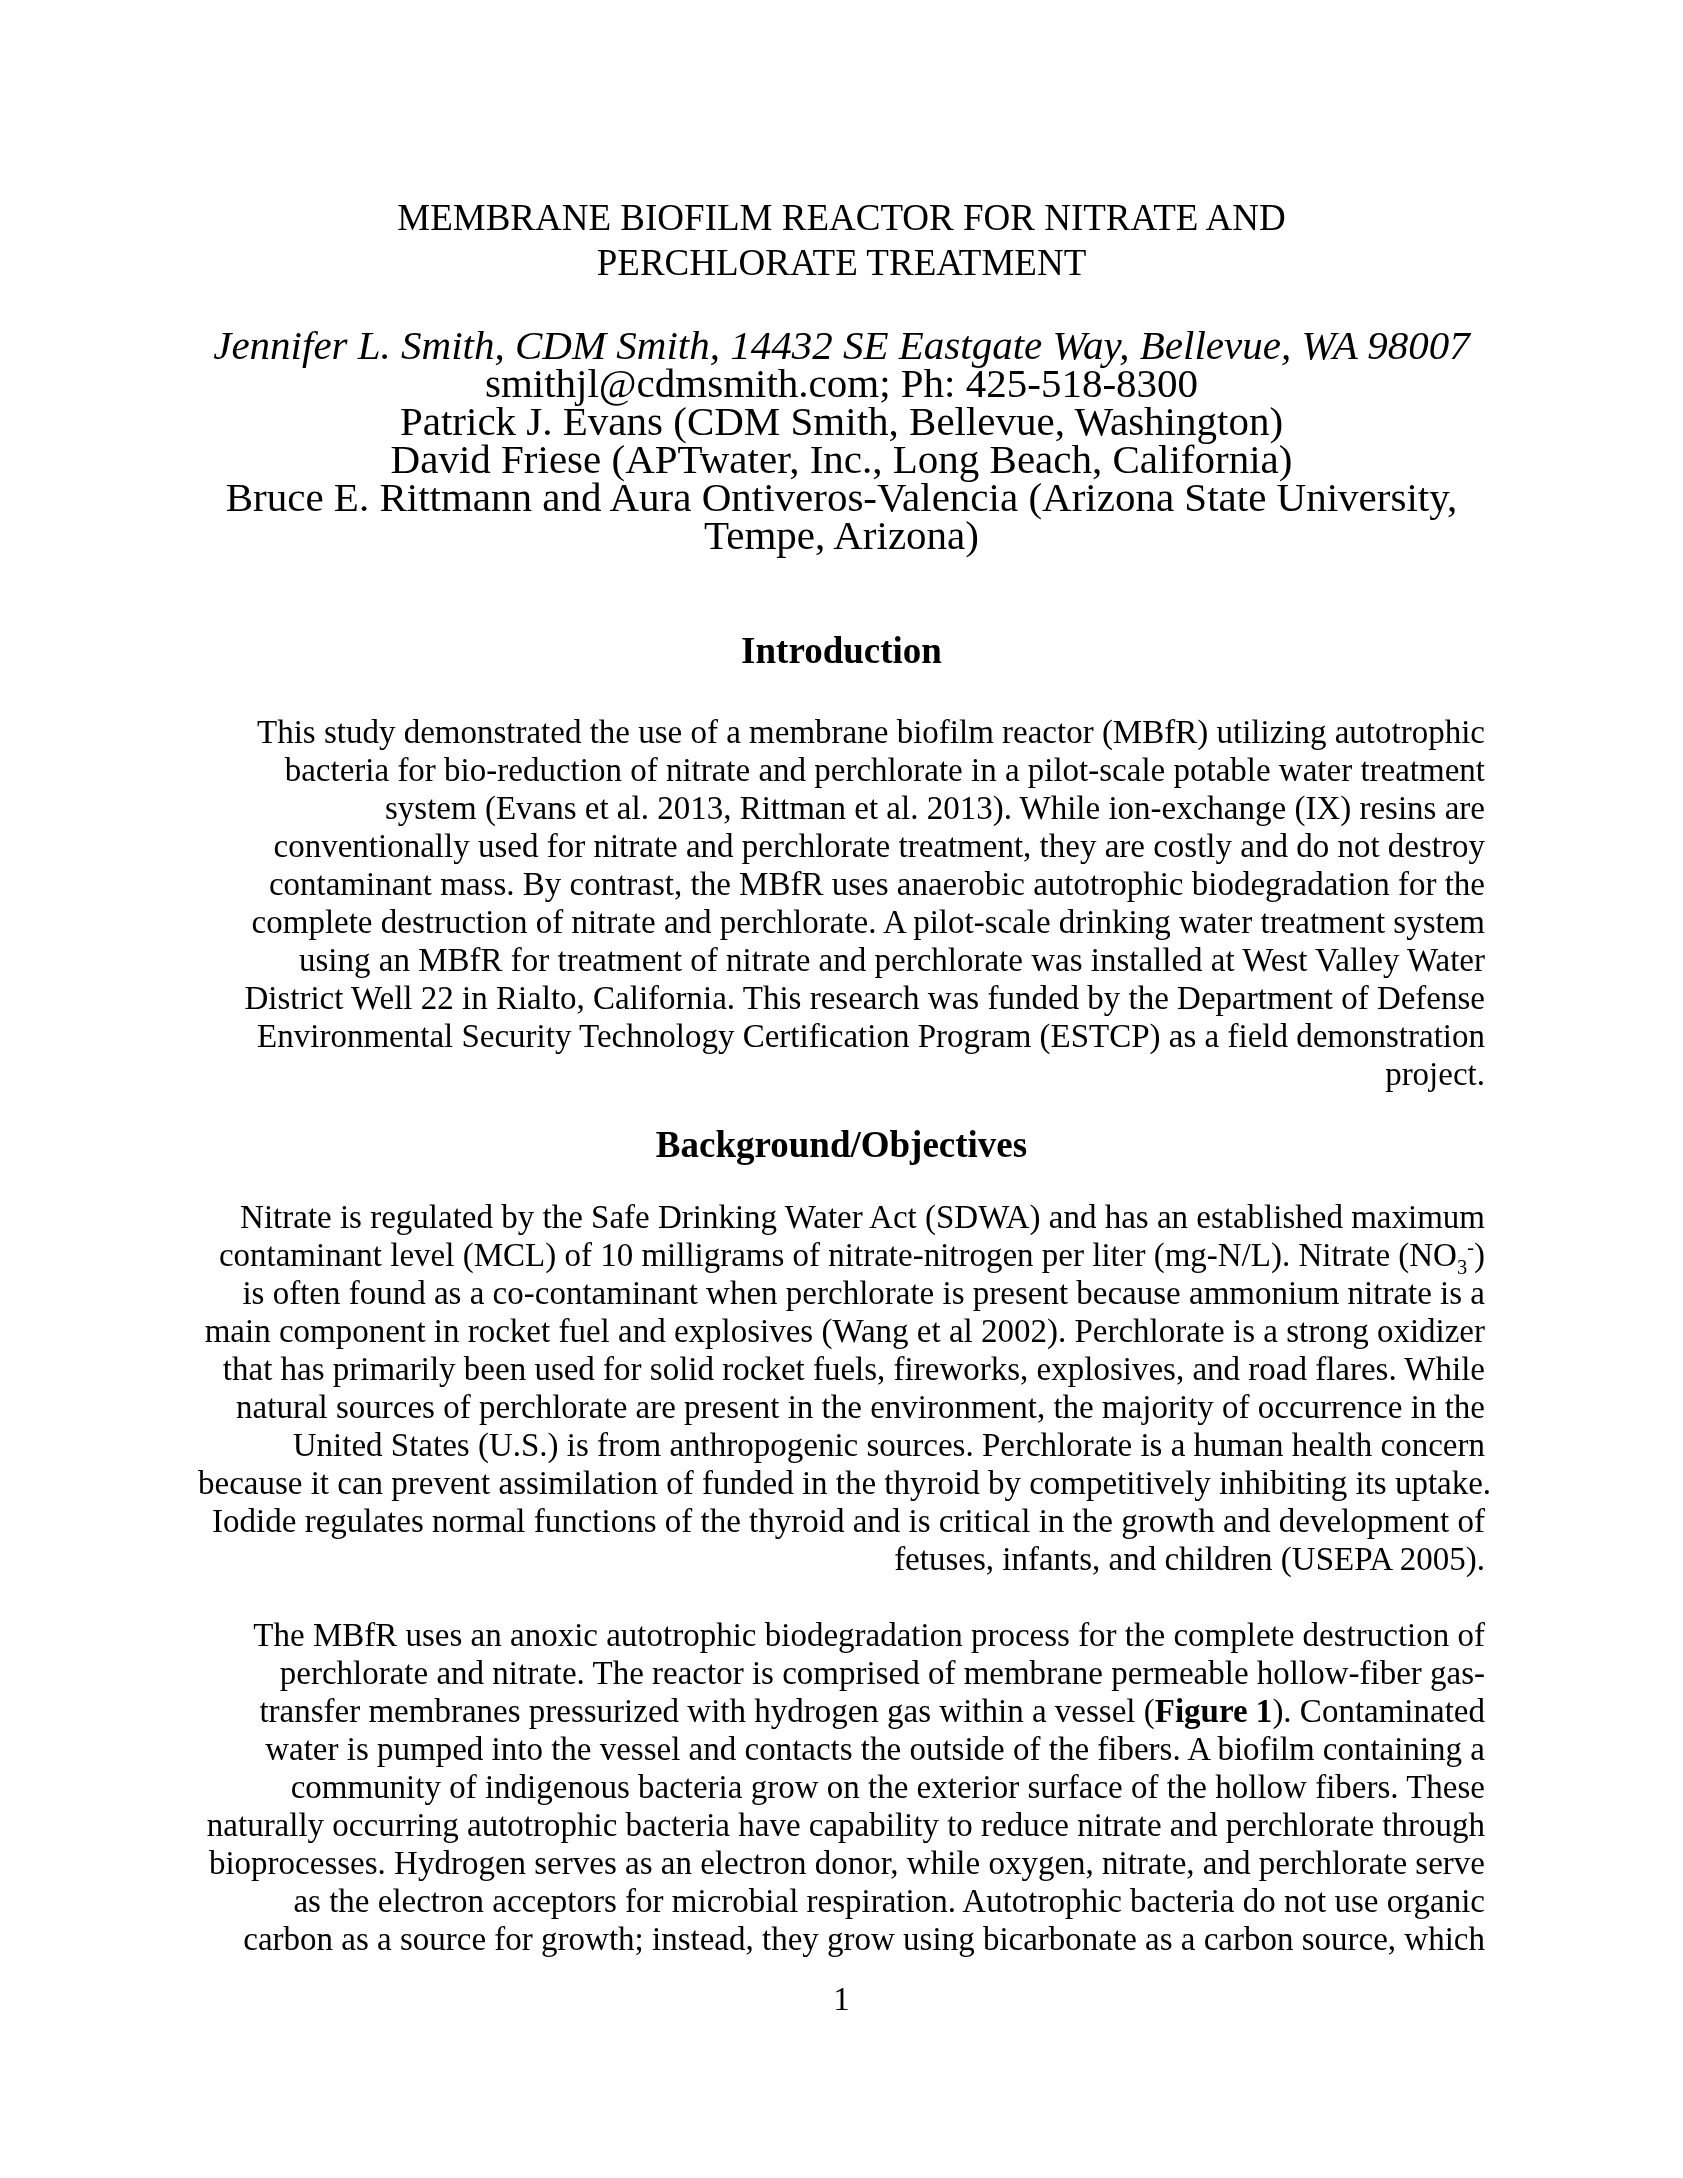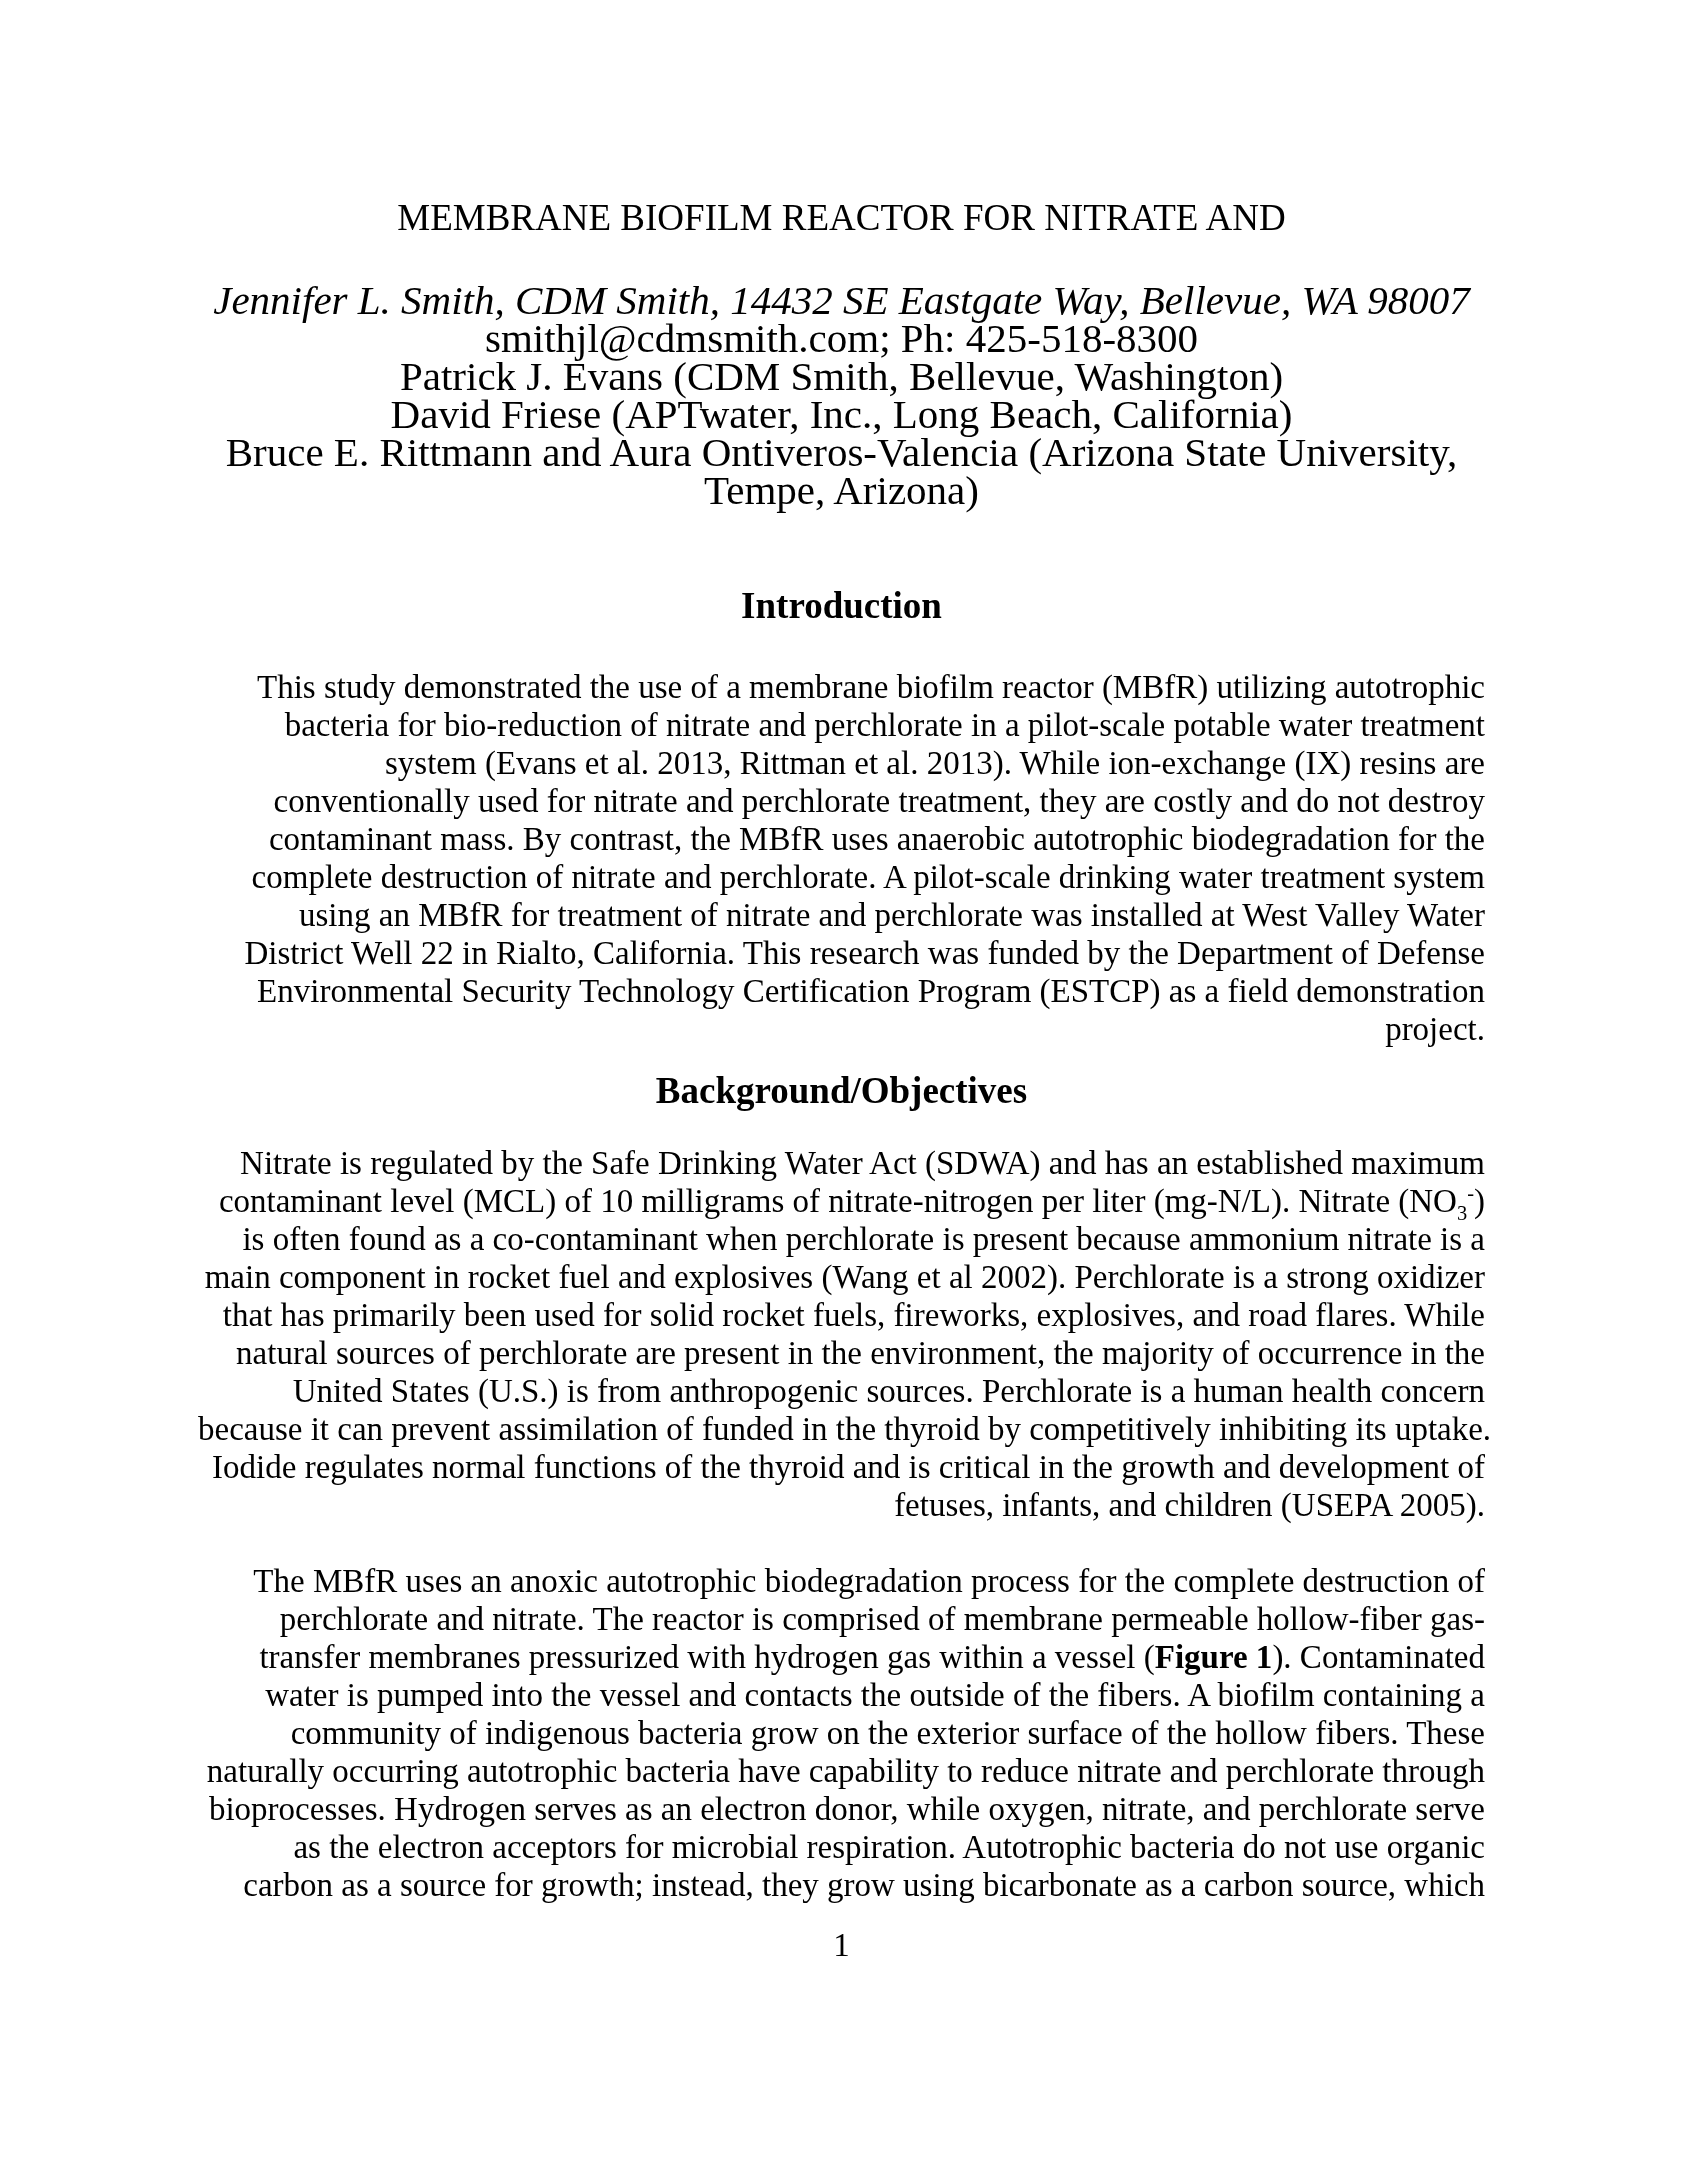--- a/index.html
+++ b/index.html
@@ -32,21 +32,21 @@
     line-height: 38px;
   }
   .authors .italic { font-style: italic; }
   .heading {
     text-align: center;
     font-weight: bold;
     font-size: 37px;
     line-height: 45px;
   }
   .h-intro { margin-top: 74px; }
-  .h-bg   { margin-top: 20px; }
+  .h-bg   { margin-top: 29px; }
   .para {
     font-size: 33px;
     line-height: 38px;
     text-align: right;
   }
   .para .line { white-space: nowrap; }
   .p1 { margin-top: 40px; }
   .p2 { margin-top: 31px; }
   .p3 { margin-top: 38px; }
   sub { font-size: 0.62em; vertical-align: sub; line-height: 0; }
@@ -58,20 +58,21 @@
     line-height: 38px;
   }
 </style>
 </head>
 <body>
 
 <div class="page">
 
   <header class="title">
       <div class="line">MEMBRANE BIOFILM REACTOR FOR NITRATE AND</div>
+      <div class="line">PERCHLORATE TREATMENT</div>
     </header>
 
   <div class="authors">
     <div class="line italic">Jennifer L. Smith, CDM Smith, 14432 SE Eastgate Way, Bellevue, WA 98007</div>
     <div>
         <div class="line">smithjl@cdmsmith.com; Ph: 425-518-8300</div>
         <div class="line">Patrick J. Evans (CDM Smith, Bellevue, Washington)</div>
         <div class="line">David Friese (APTwater, Inc., Long Beach, California)</div>
         <div class="line">Bruce E. Rittmann and Aura Ontiveros-Valencia (Arizona State University, Tempe, Arizona)</div>
       </div>

